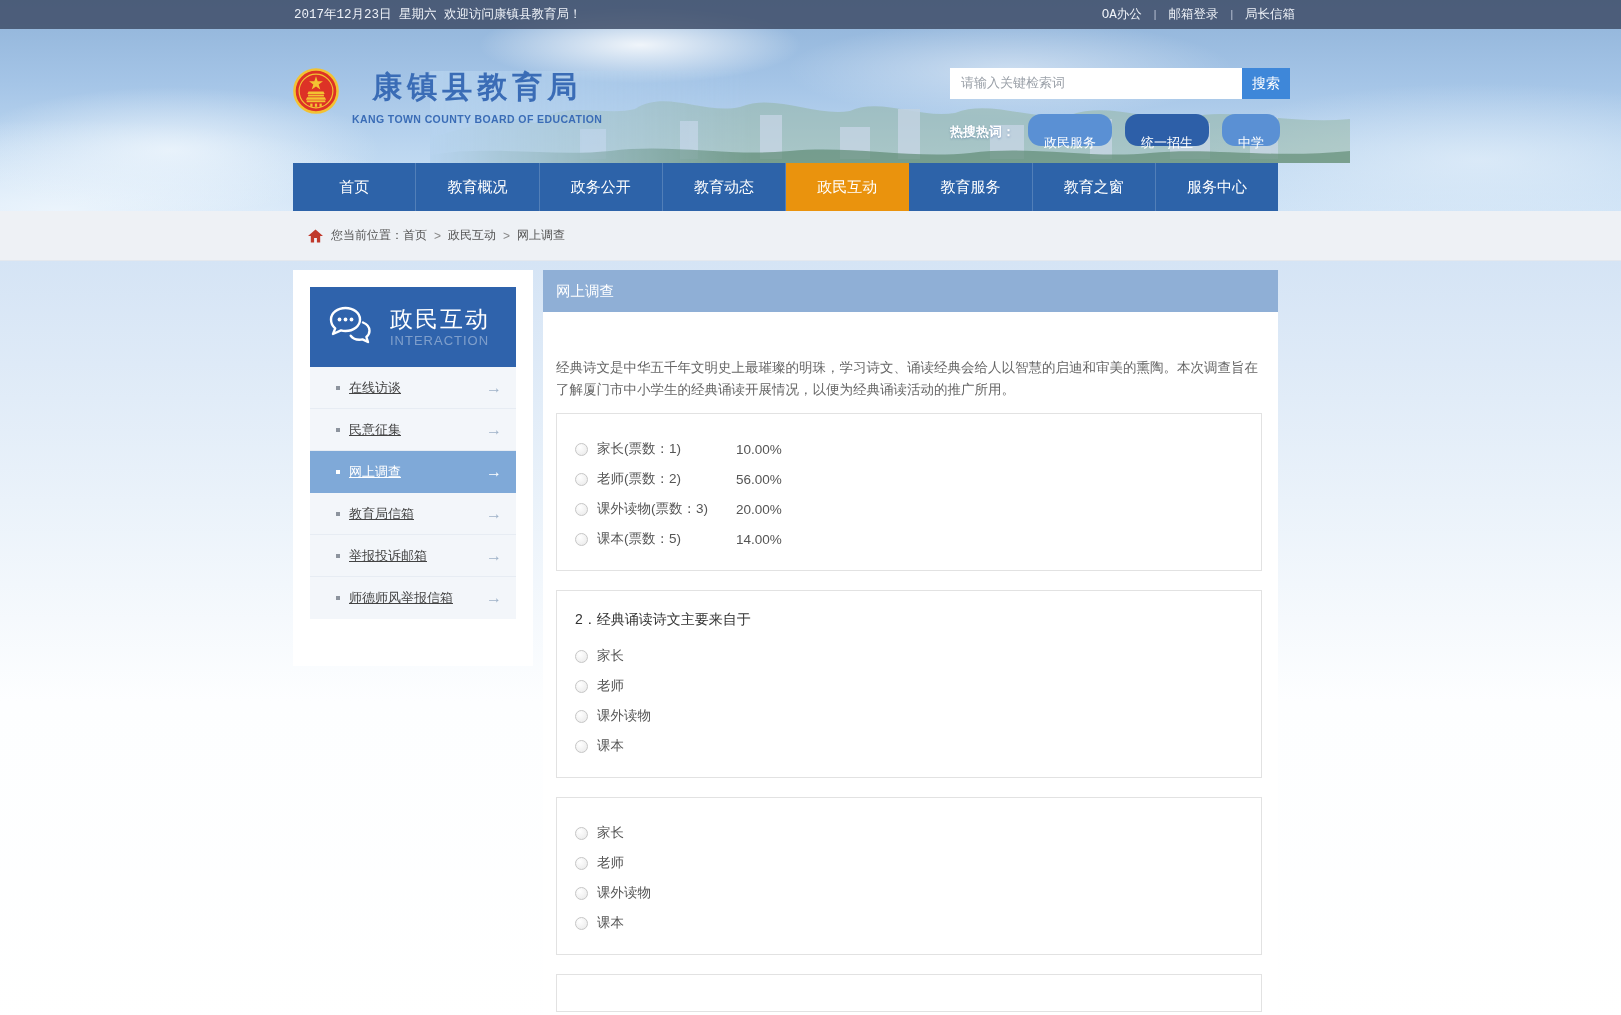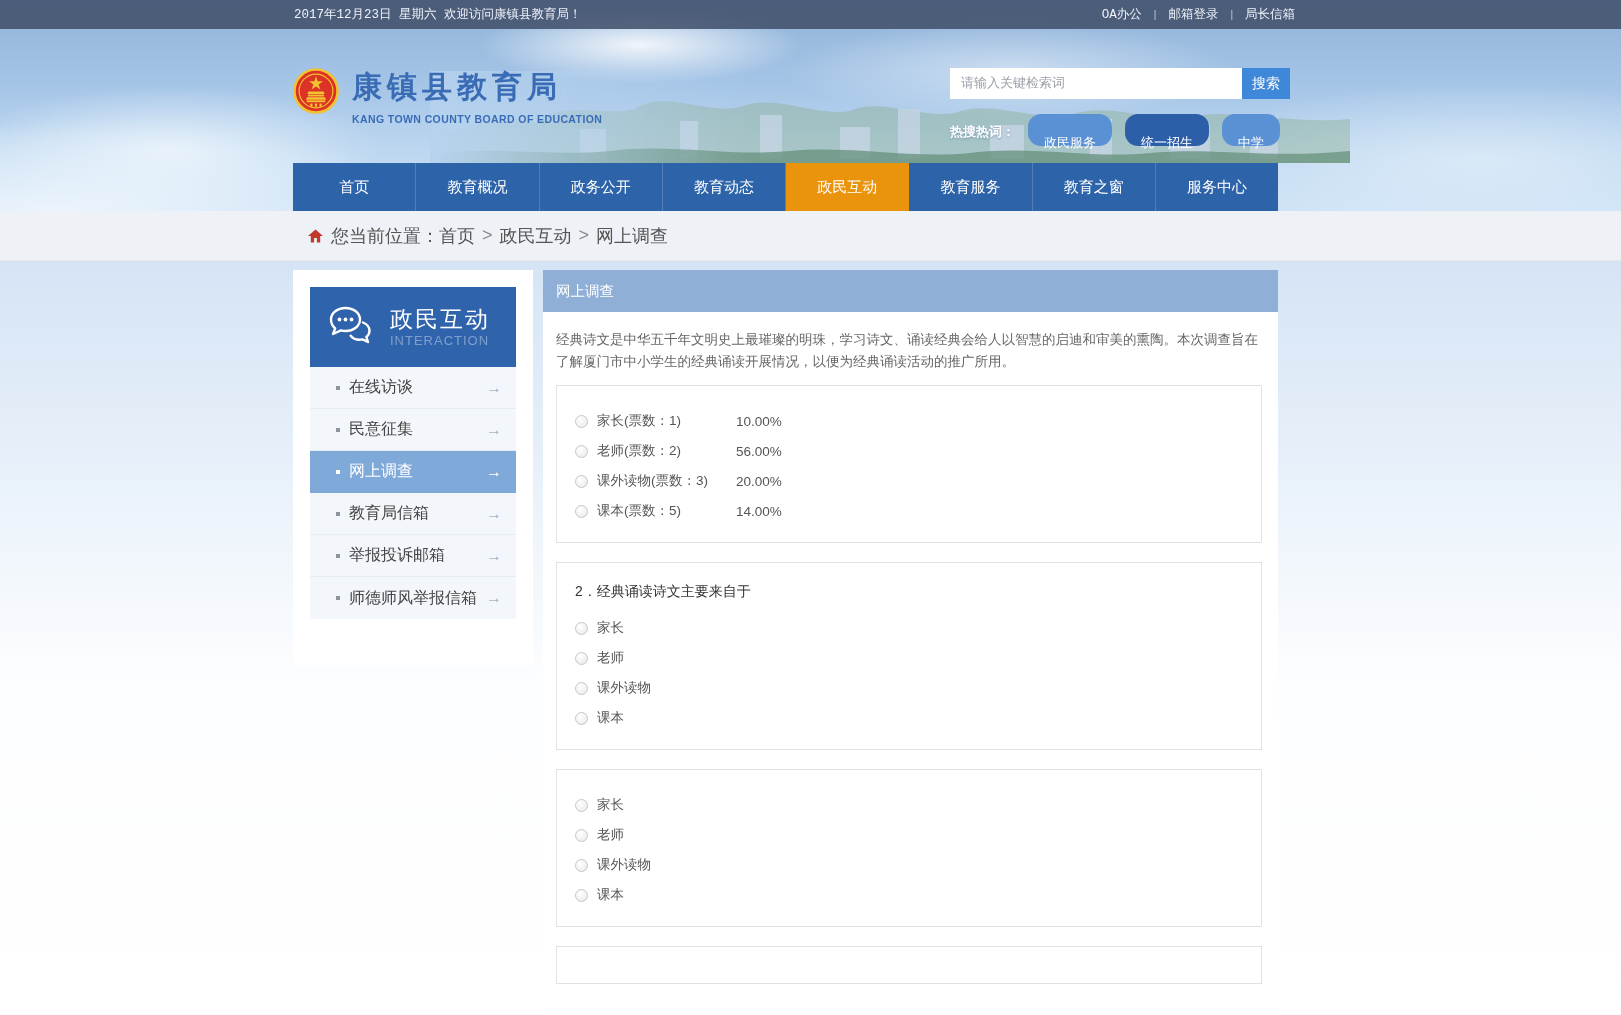--- a/index.html
+++ b/index.html
@@ -39,21 +39,21 @@
   .topbar-links{display:flex; align-items:center;}
   .tlink{margin:0 10px; color:#eef2f8;}
   .tlink:last-child{margin-right:0;}
   .tsep{color:#b9c3d4; font-size:11px;}
 
   .hero-inner{
     position:relative; z-index:2; margin-left:293px; width:985px; padding-top:68px;
     display:flex; justify-content:space-between;
   }
   .brand{display:flex; align-items:flex-start; gap:13px;}
-  .brand-text{padding-top:2px;}
+  .brand-text{padding-top:2px;text-align:center;}
   .site-title{font-size:30px; font-weight:bold; color:#3a6cb6; letter-spacing:5px; line-height:34px;}
   .site-subtitle{font-size:10.5px; font-weight:bold; color:#3a6cb6; letter-spacing:.4px; margin-top:9px;}
 
   .search-area{width:340px; margin-right:-12px;}
   .search-row{display:flex; height:31px;}
   .search-input{
     flex:1; height:31px; border:none; outline:none; padding:0 11px;
     font-size:13px; color:#333; background:#fff; font-family:Liberation Mono, monospace;
   }
   .search-input::placeholder{color:#9aa0a8;}
@@ -76,21 +76,21 @@
   }
   .nav-item{
     flex:1; text-align:center; line-height:48px; color:#fff; font-size:15px;
     border-right:1px solid rgba(255,255,255,.18);
   }
   .nav-item:last-child{border-right:none;}
   .nav-item.active{background:var(--nav-active-orange); border-right-color:transparent;}
 
   
   .crumbband{height:50px; background:var(--crumb-bg); border-bottom:1px solid #e4e8ee; display:flex; align-items:center;}
-  .crumb-inner{margin-left:308px; display:flex; align-items:center; font-size:18px; color:#555;}
+  .crumb-inner{margin-left:308px; display:flex; align-items:center; font-size:12px; color:#555;}
   .home-icon{margin-right:8px; display:inline-flex;}
   .csep{margin:0 7px; color:#888;}
   .crumb{color:#555;}
 
   
   .below{
     min-height:754px;
     background:linear-gradient(180deg,#d5e4f5 0%, #eaf2fa 30%, #fdfeff 55%, #ffffff 100%);
     padding-top:9px;
   }
@@ -103,33 +103,33 @@
   }
   .side-head-title{font-size:23px; color:#fff; letter-spacing:2px; line-height:26px;}
   .side-head-sub{font-size:13px; color:rgba(255,255,255,.38); letter-spacing:1px; margin-top:1px;}
   .side-menu{list-style:none;}
   .side-item{
     height:42px; display:flex; align-items:center; padding:0 14px 0 26px;
     background:#f3f6fa; border-bottom:1px solid #e7ecf3; cursor:pointer;
   }
   .side-item:last-child{border-bottom:none;}
   .bullet{width:4px; height:4px; background:#8d949e; margin-right:9px; flex:none;}
-  .slabel{flex:1; font-size:16px; color:#444;}
+  .slabel{flex:1; font-size:13px; color:#444;text-decoration:underline;}
   .sarrow{font-size:16px; color:#9fb2c8;}
   .side-item.active{background:var(--active-item-blue); border-bottom-color:var(--active-item-blue);}
   .side-item.active .slabel, .side-item.active .sarrow{color:#fff;}
   .side-item.active .bullet{background:#fff;}
 
   .main-panel{width:735px; background:#fff; min-height:746px; padding-bottom:30px;}
   .panel-head{
     height:42px; line-height:42px; background:var(--panel-head-blue);
     color:#fff; font-size:14.5px; padding-left:13px;
   }
   .intro{
-    padding:17px 16px 13px 13px; font-size:13.5px; color:#666; line-height:21.5px;
+    padding:17px 16px 13px 13px; font-size:13.5px; color:#666; line-height:21.5px;margin-top:28px;
   }
   .qbox{
     margin:0 16px 19px 13px; border:1px solid #e2e2e2; background:#fff; padding:20px 18px 16px;
   }
   .qtitle{font-size:14px; font-weight:normal; color:#333; margin-bottom:12px;}
   .opt{height:30px; display:flex; align-items:center; font-size:13.5px; color:#555;}
   .radio{
     width:13px; height:13px; border-radius:50%; border:1px solid #c6c6c6; flex:none;
     background:radial-gradient(circle at 35% 30%, #ffffff 0%, #efefef 70%, #e2e2e2 100%);
     margin-right:9px; cursor:pointer;

